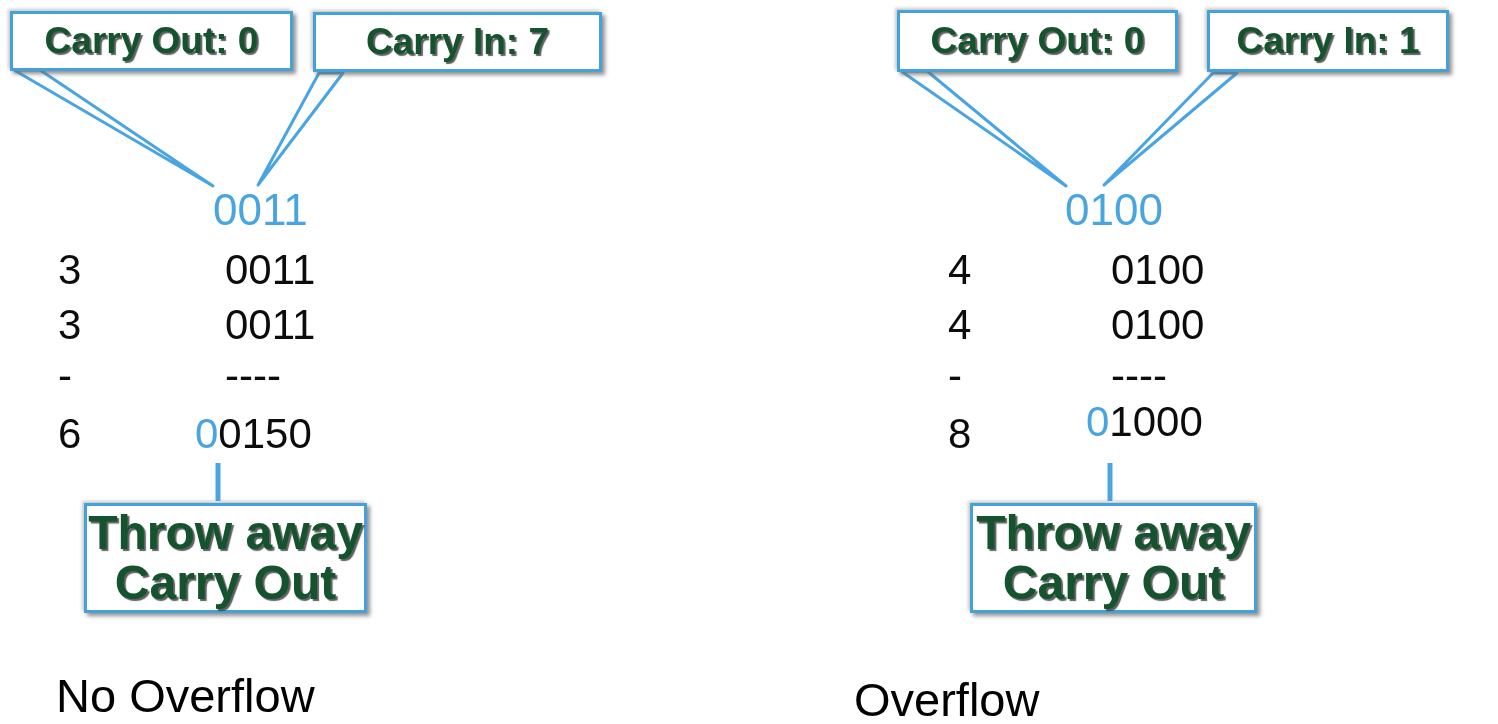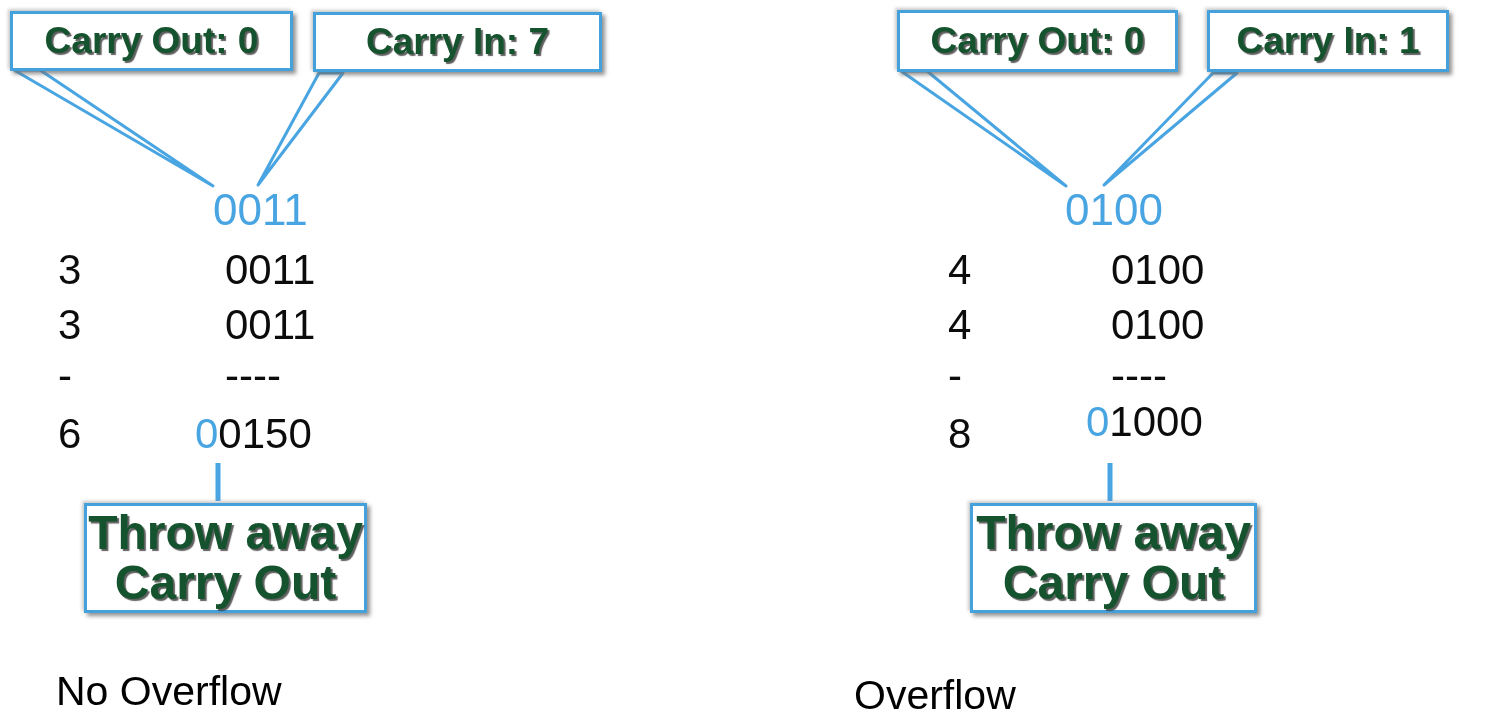--- a/index.html
+++ b/index.html
@@ -30,21 +30,21 @@
     position:absolute;z-index:2;
     font-size:44px;color:#49A5E2;letter-spacing:0px;white-space:pre;
   }
   .num{
     position:absolute;z-index:2;
     font-size:42px;color:#0c0c0c;white-space:pre;
   }
   .num .blue{color:#49A5E2;}
   .result-label{
     position:absolute;z-index:2;
-    font-size:41px;color:#000000;white-space:nowrap;
+    font-size:47px;color:#000000;white-space:nowrap;
   }
 </style>
 </head>
 <body>
 
 <div id="stage">
 
   <svg id="lines-layer" width="1498" height="724" viewBox="0 0 1498 724">
 
     <polygon points="14,70 40,70 213,186" fill="#ffffff" stroke="#49A5E2" stroke-width="3" stroke-linejoin="round"></polygon>

